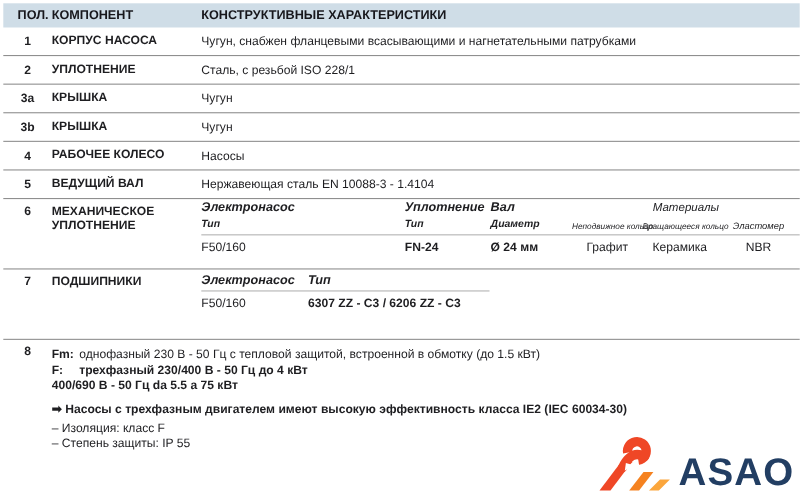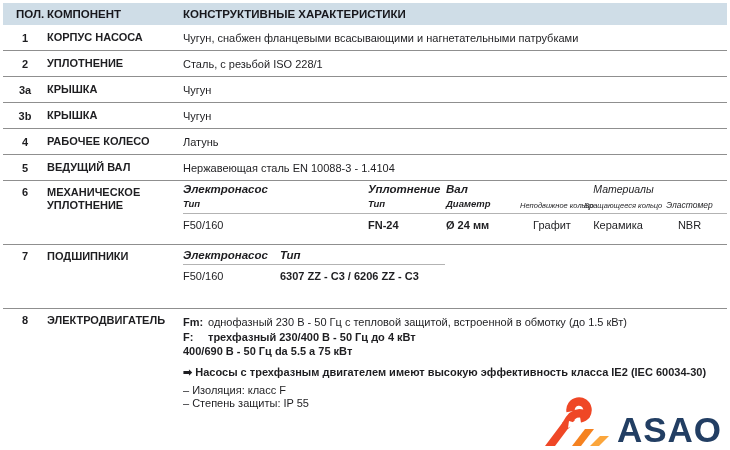--- a/index.html
+++ b/index.html
@@ -95,21 +95,21 @@
       <div class="c-desc">Чугун</div>
     </div>
     <div class="row simple">
       <div class="c-pos">3b</div>
       <div class="c-name">КРЫШКА</div>
       <div class="c-desc">Чугун</div>
     </div>
     <div class="row simple">
       <div class="c-pos">4</div>
       <div class="c-name">РАБОЧЕЕ КОЛЕСО</div>
-      <div class="c-desc">Латунь</div>
+      <div class="c-desc">Насосы</div>
     </div>
     <div class="row simple">
       <div class="c-pos">5</div>
       <div class="c-name">ВЕДУЩИЙ ВАЛ</div>
       <div class="c-desc">Нержавеющая сталь EN 10088-3 - 1.4104</div>
     </div>
 
     <div class="row seal-row">
       <div class="c-pos top">6</div>
       <div class="c-name top">
@@ -151,21 +151,20 @@
           <div class="bi">Тип</div>
           <div class="brg-line"></div>
           <div class="dcell">F50/160</div>
           <div class="dcell b">6307 ZZ - C3 / 6206 ZZ - C3</div>
         </div>
       </div>
     </div>
 
     <div class="row motor-row">
       <div class="c-pos top">8</div>
-      <div class="c-name top">ЭЛЕКТРОДВИГАТЕЛЬ</div>
       <div class="c-desc motor">
         <p class="mline"><span class="mlabel">Fm:</span><span>однофазный 230 В - 50 Гц с тепловой защитой, встроенной в обмотку (до 1.5 кВт)</span></p>
         <p class="mline"><span class="mlabel">F:</span><span class="bold">трехфазный 230/400 В - 50 Гц до 4 кВт</span></p>
         <p class="mline bold">400/690 В - 50 Гц da 5.5 a 75 кВт</p>
         <p class="note"><span class="arrow">➡</span> <span>Насосы с трехфазным двигателем имеют высокую эффективность класса IE2 (IEC 60034-30)</span></p>
         <p class="dash">– Изоляция: класс F</p>
         <p class="dash">– Степень защиты: IP 55</p>
       </div>
     </div>
 

